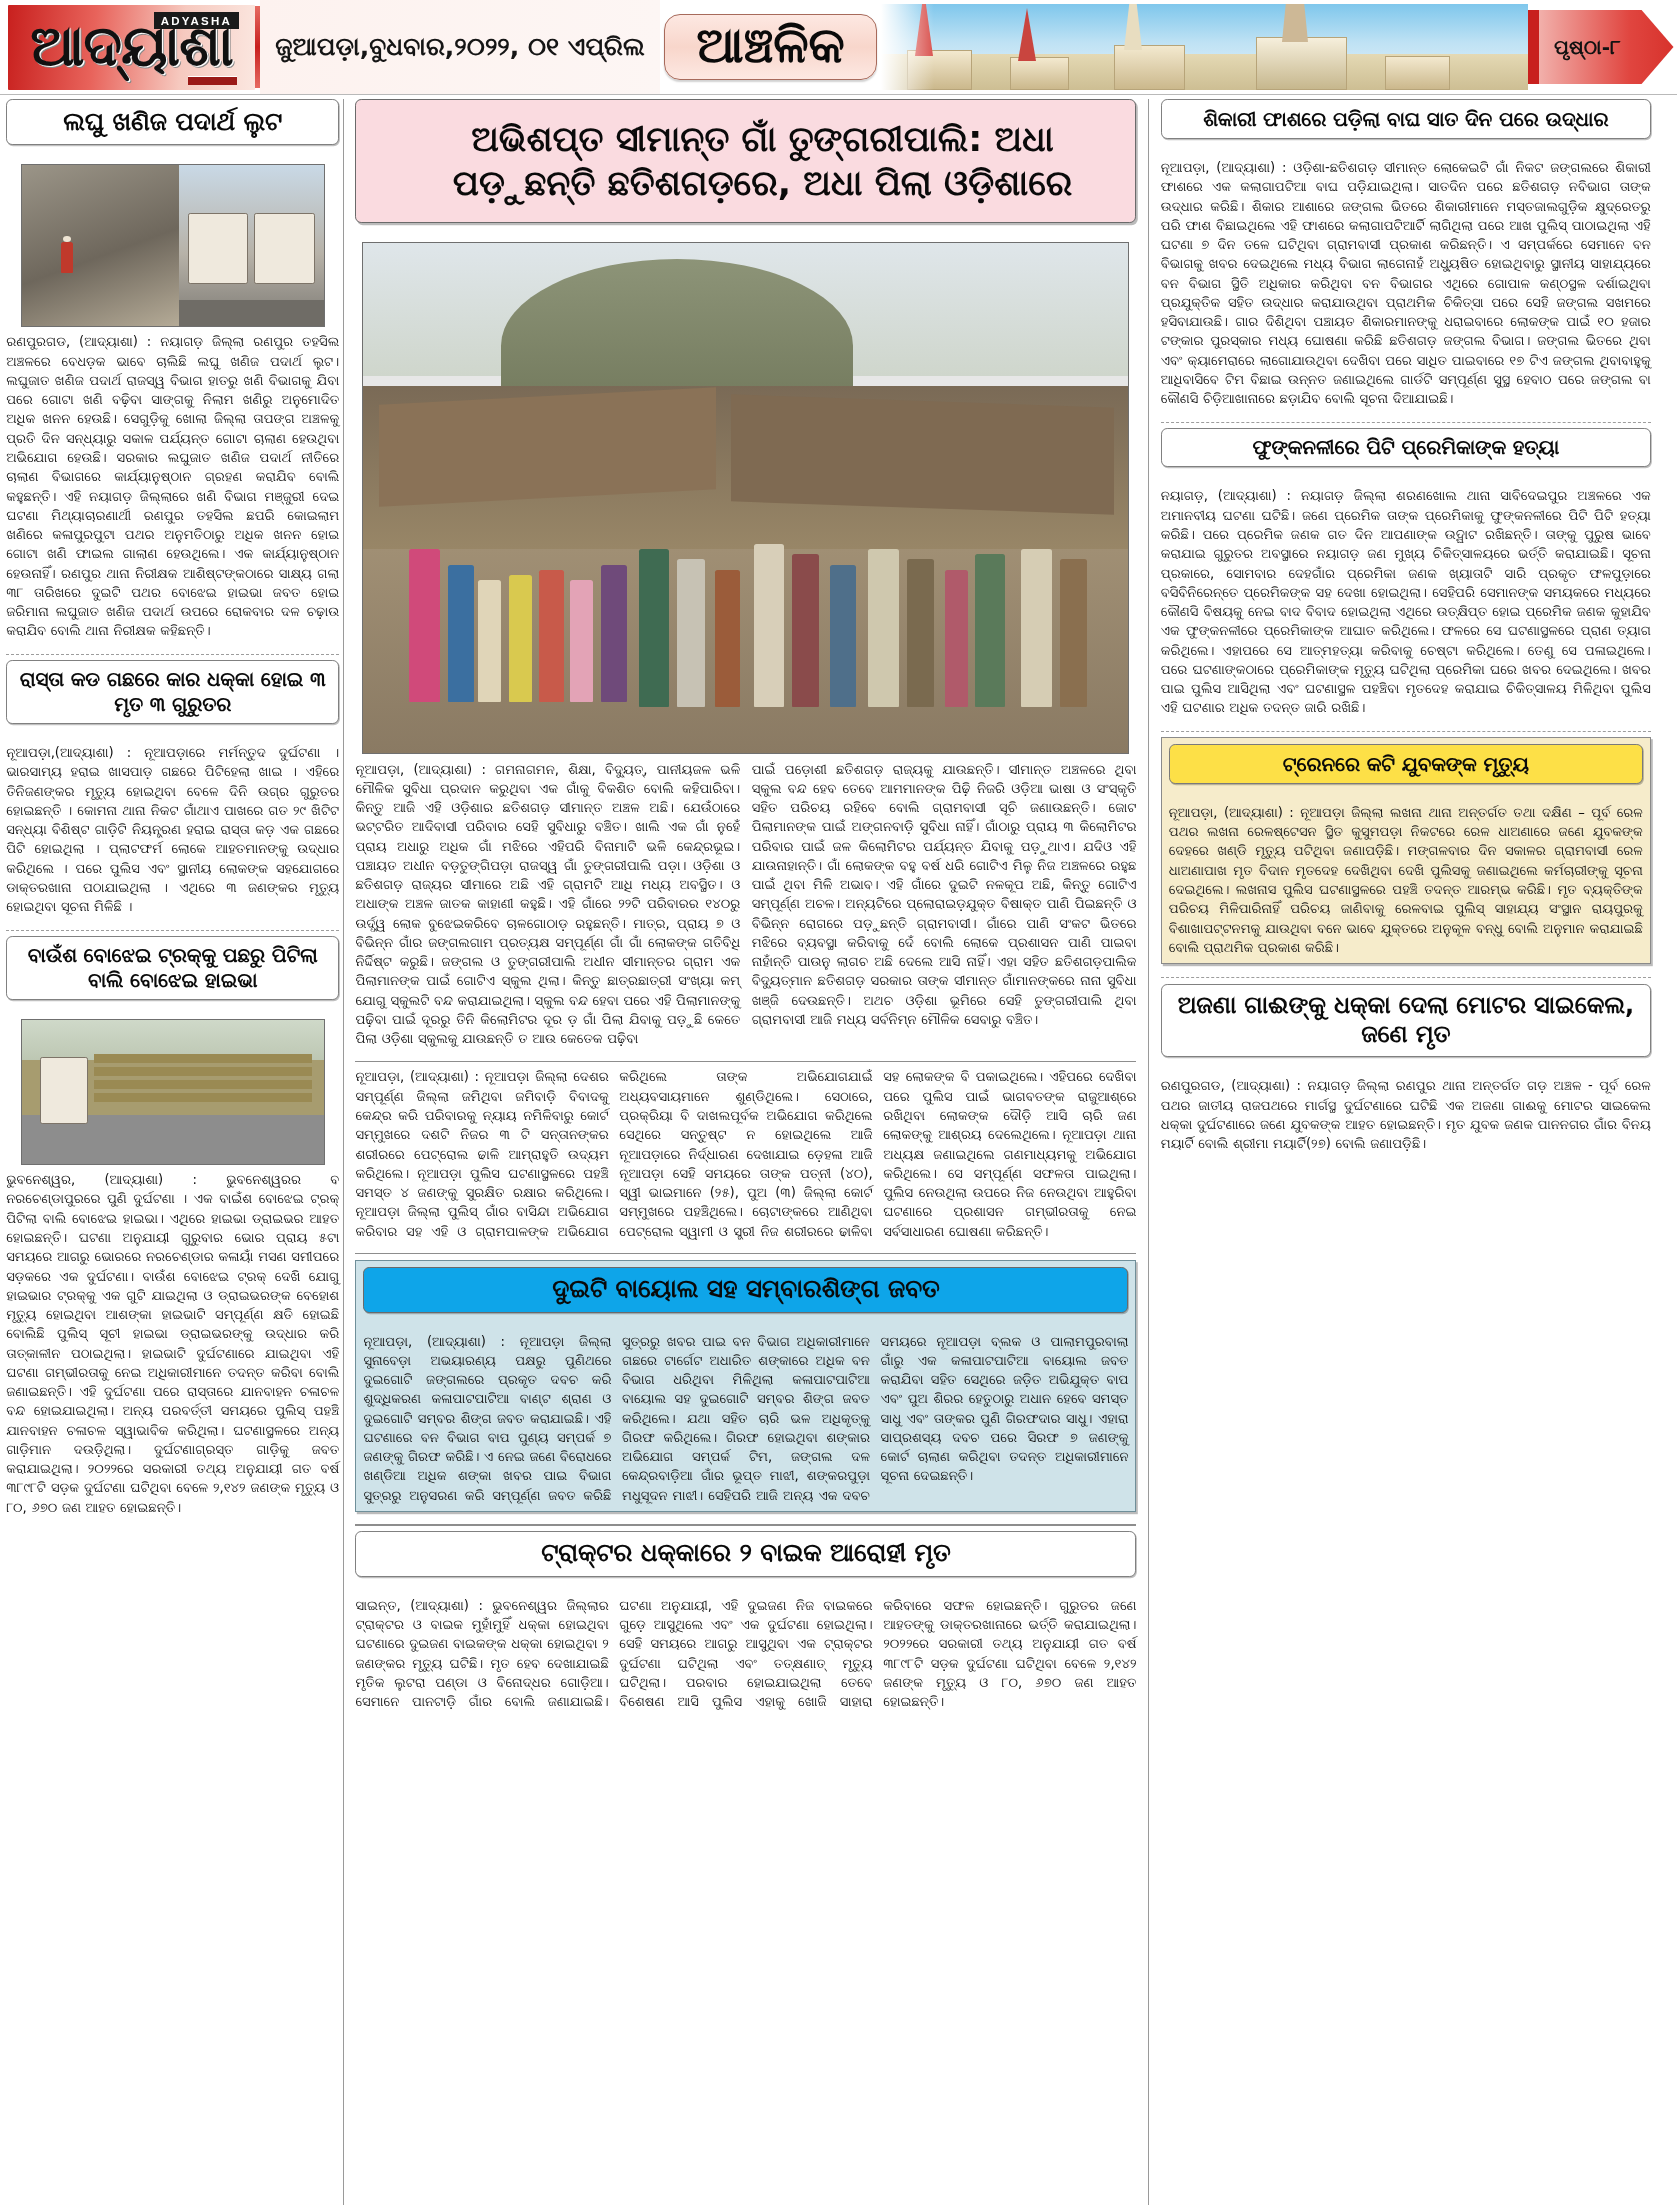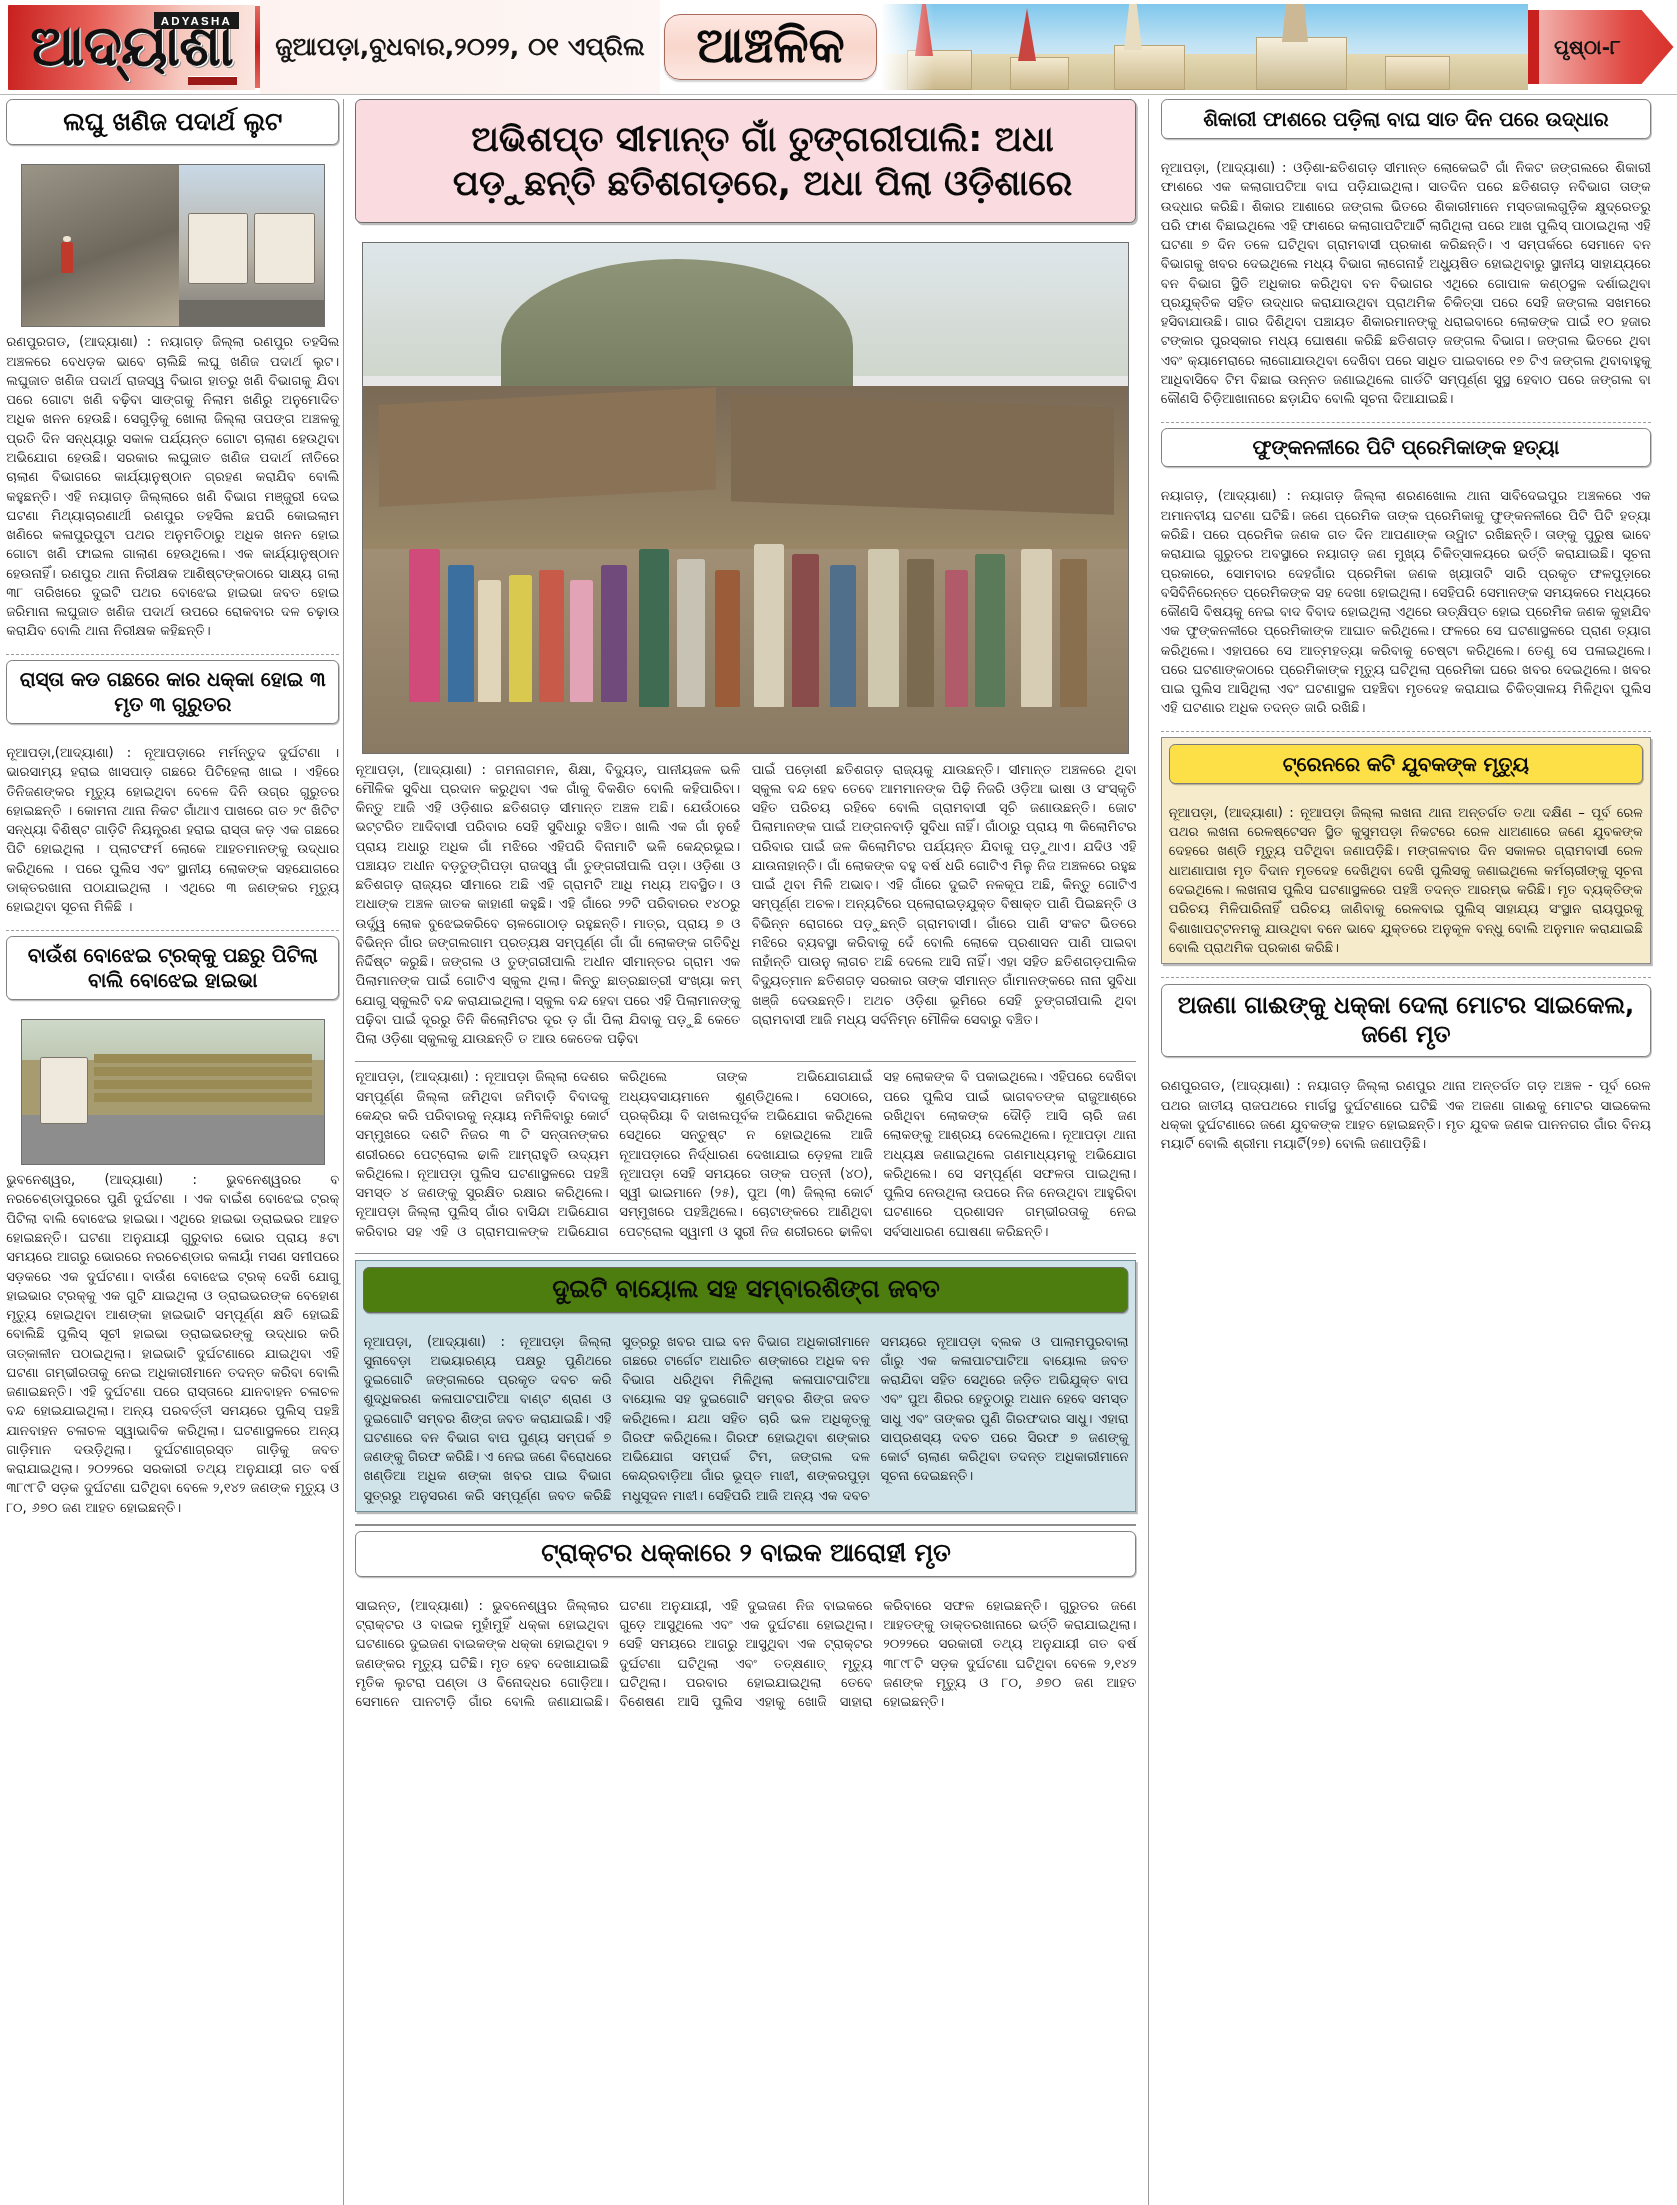--- a/index.html
+++ b/index.html
@@ -180,21 +180,21 @@
   .hl-box {
     border: 1.3px solid #808080;
     border-radius: 6.2px;
     background: #fbfbfb;
     padding: 6.2px 7px 7px;
     margin-bottom: 19px;
     text-align: center;
     box-shadow: 0.9px 1.3px 0 rgba(0,0,0,0.25);
   }
   .hl-box.pink   { background: #fadbe0; border-color: #6a6a6a; padding-left: 40px; }
-  .hl-box.blue   { background: #4d7c0f; border-color: #6a6a6a; }
+  .hl-box.blue   { background: #0ea5e9; border-color: #6a6a6a; }
   .hl-box.beige  { background: #fde047; border-color: #7a7a7a; }
   .hl-box.plain  { background: #ffffff; }
 
   .hl {
     font-family: "DejaVu Sans", sans-serif;
     font-weight: bold;
     line-height: 1.22;
     color: #0a0a0a;
     letter-spacing: -0.2px;
   }

